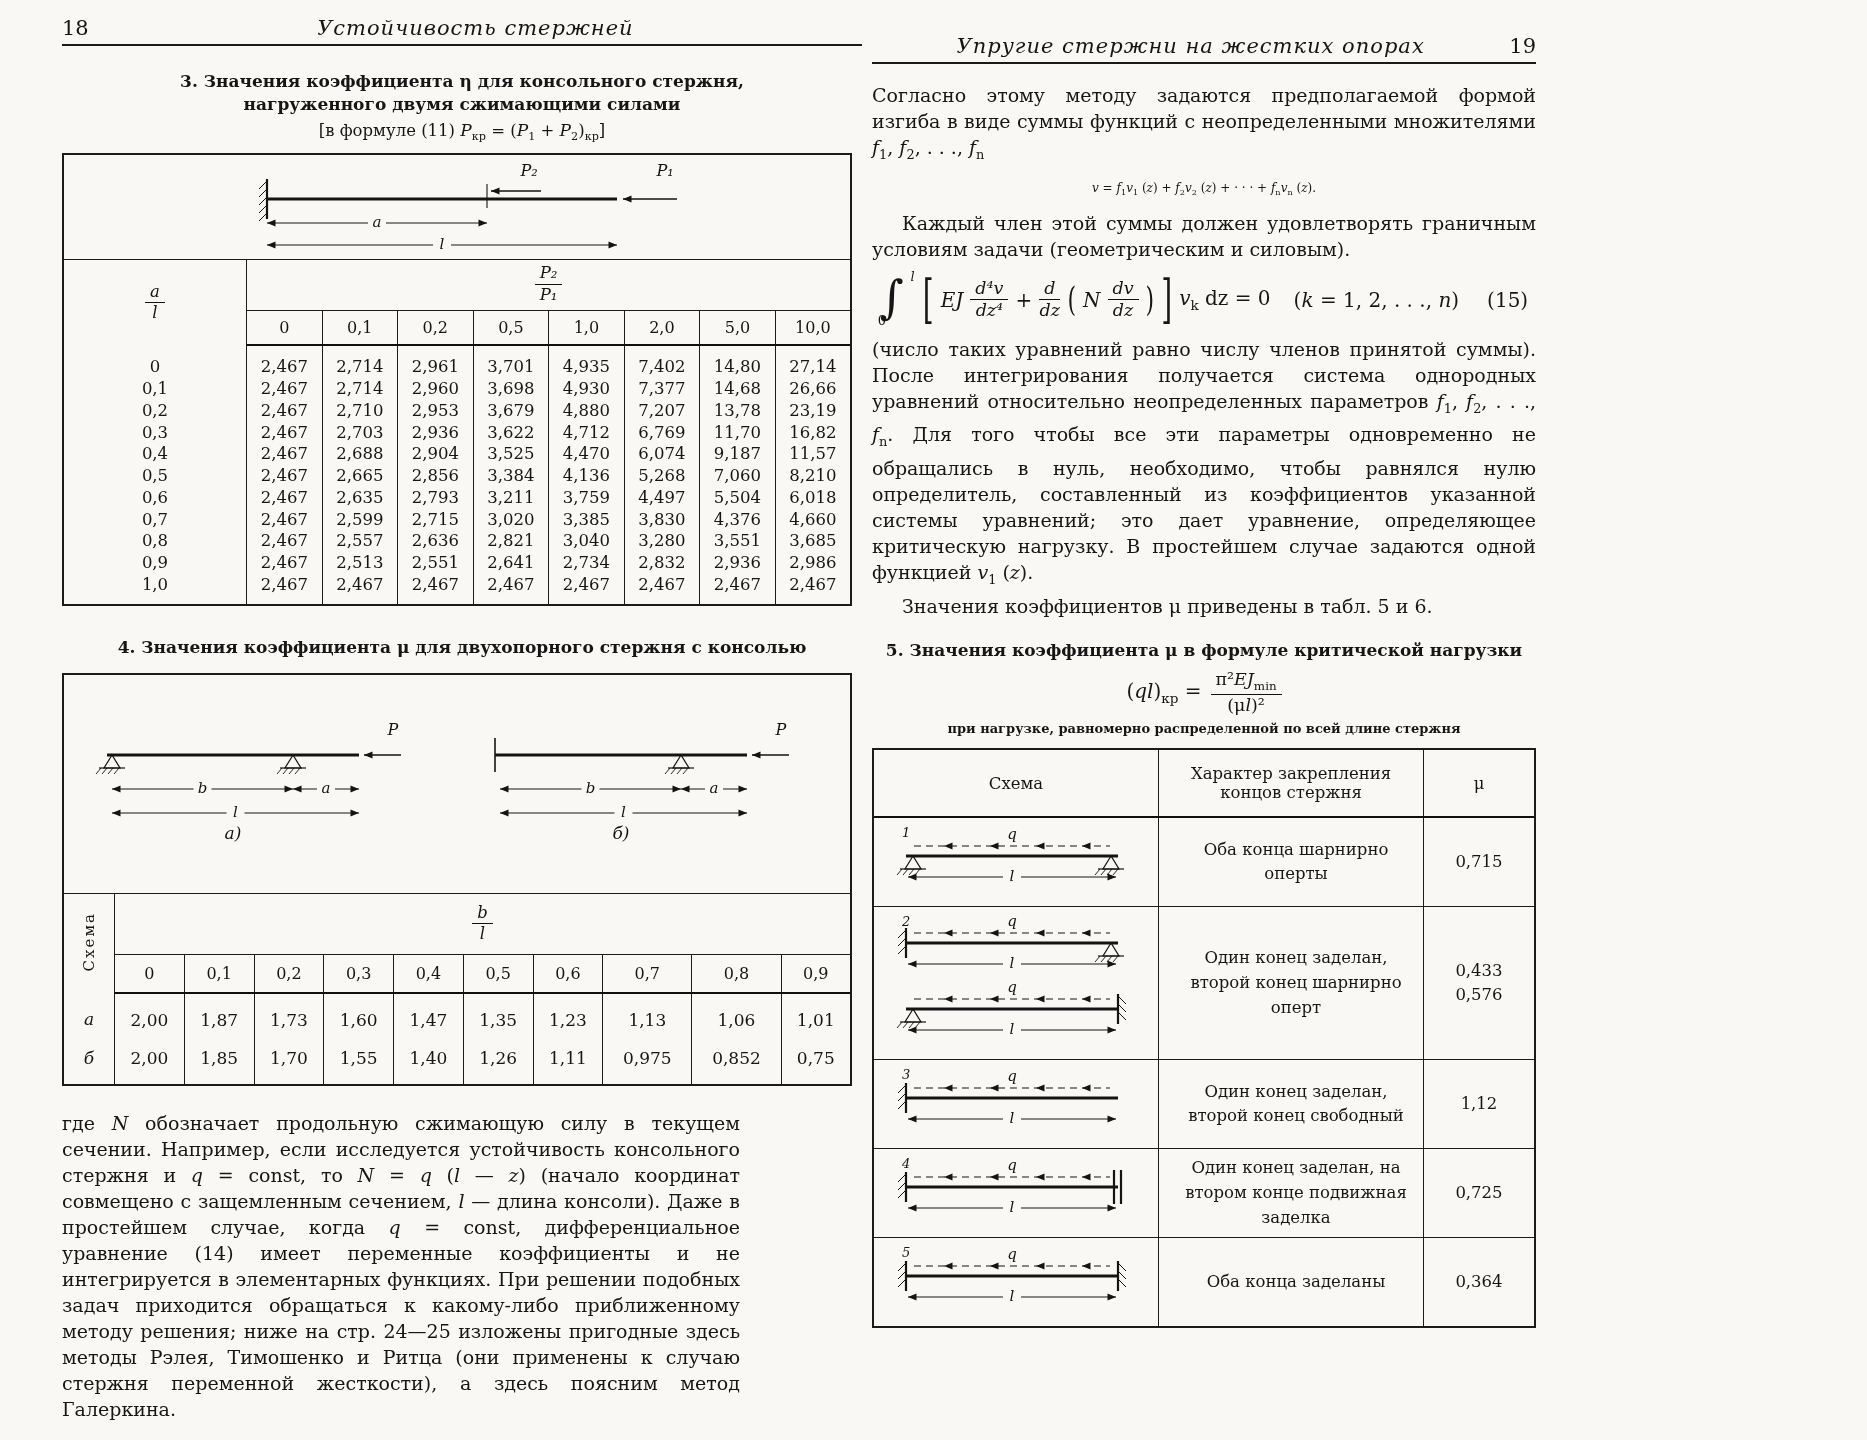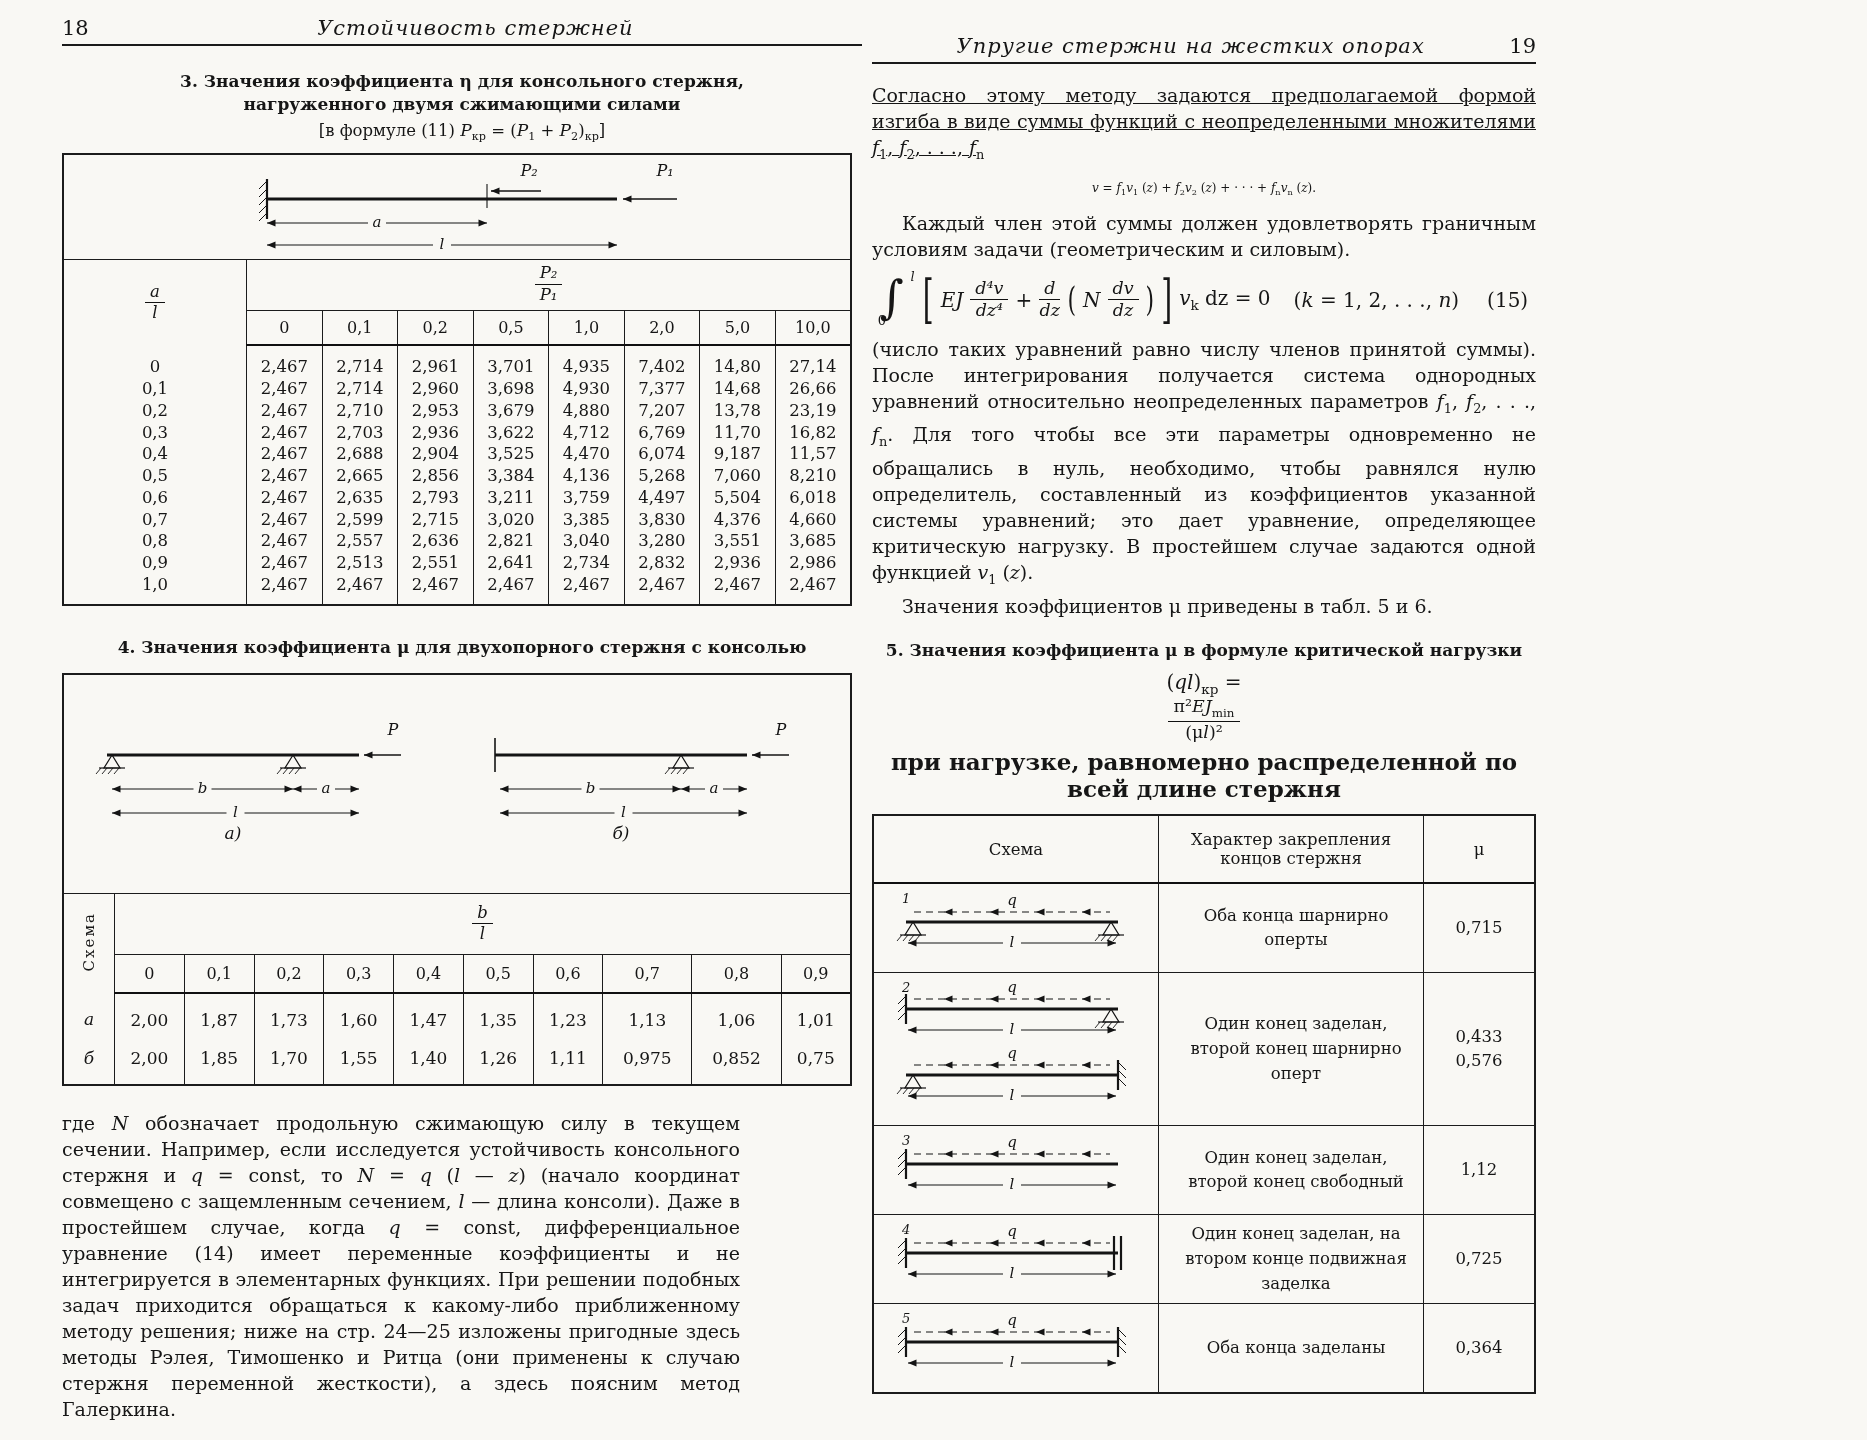--- a/index.html
+++ b/index.html
@@ -75,23 +75,23 @@
   .int{position:relative;font-size:46px;line-height:.9;padding:0 12px 4px 0;}
   .int .up{position:absolute;top:-6px;right:1px;font-size:13px;font-style:italic;}
   .int .lo{position:absolute;bottom:-4px;left:-2px;font-size:13px;}
   .brk{font-size:28px;transform:scaleY(1.85);display:inline-block;}
   .par{font-size:22px;transform:scaleY(1.55);display:inline-block;}
   .knote{margin-left:16px;}
   .eqno{margin-left:21px;}
 
   
   #cap5{margin-top:20px;}
-  .f5{display:flex;justify-content:center;align-items:center;font-size:20px;margin:8px 0 6px;flex-direction:column;}
+  .f5{display:flex;justify-content:center;align-items:center;gap:9px;font-size:20px;margin:8px 0 6px;}
   .f5 .fr{font-size:17.5px;font-style:normal;}
-  #subtitle5{font-weight:bold;text-align:center;font-size:23px;margin-bottom:12px;}
+  #subtitle5{font-weight:bold;text-align:center;font-size:13px;margin-bottom:12px;}
   #t5box{border:2px solid #1c1c1c;}
   .t5{width:100%;text-align:center;}
   .t5 th{font-size:16.5px;border-bottom:2.4px solid #101010;padding:14px 8px;}
   .t5 th+th{border-left:1.2px solid #1c1c1c;}
   .t5 td{border-top:1.1px solid #1c1c1c;padding:6px 6px;font-size:16.5px;}
   .t5 td+td{border-left:1.2px solid #1c1c1c;}
   .t5 tbody tr:first-child td{border-top:none;}
   .t5 .desc{text-align:center;padding-left:16px;line-height:1.5;}
   .t5 .mu{width:94px;}
   .t5 .schemecell{width:268px;}
@@ -421,21 +421,21 @@
 
   <div class="para" id="paraL">где <i>N</i> обозначает продольную сжимающую силу в текущем сечении. Например, если исследуется устойчивость консольного стержня и <i>q</i> = const, то <i>N</i> = <i>q</i> (<i>l</i> — <i>z</i>) (начало координат совмещено с защемленным сечением, <i>l</i> — длина консоли). Даже в простейшем случае, когда <i>q</i> = const, дифференциальное уравнение (14) имеет переменные коэффициенты и не интегрируется в элементарных функциях. При решении подобных задач приходится обращаться к какому-либо приближенному методу решения; ниже на стр. 24—25 изложены пригодные здесь методы Рэлея, Тимошенко и Ритца (они применены к случаю стержня переменной жесткости), а здесь поясним метод Галеркина.</div>
 </div>
 
 <div class="pg rp" id="pageR">
   <div class="runhead">
     <span class="title">Упругие стержни на жестких опорах</span>
     <span class="num">19</span>
   </div>
 
-  <p class="para" id="p1" style="margin-top:18px;text-decoration:underline;">Согласно этому методу задаются предполагаемой формой изгиба в виде суммы функций с неопределенными множителями <i>f</i><sub>1</sub>, <i>f</i><sub>2</sub>, . . ., <i>f</i><sub>n</sub></p>
+  <p class="para" id="p1" style="margin-top:18px;">Согласно этому методу задаются предполагаемой формой изгиба в виде суммы функций с неопределенными множителями <i>f</i><sub>1</sub>, <i>f</i><sub>2</sub>, . . ., <i>f</i><sub>n</sub></p>
 
   <div class="f-center"><i>v</i> = <i>f</i><sub>1</sub><i>v</i><sub>1</sub> (<i>z</i>) + <i>f</i><sub>2</sub><i>v</i><sub>2</sub> (<i>z</i>) + · · · + <i>f</i><sub>n</sub><i>v</i><sub>n</sub> (<i>z</i>).</div>
 
   <p class="para ind">Каждый член этой суммы должен удовлетворять граничным условиям задачи (геометрическим и силовым).</p>
 
   <div class="formula15">
     <span class="int"><span>∫</span><span class="up">l</span><span class="lo">0</span></span>
     <span class="brk">[</span>
     <i>EJ</i>
     <span class="fr">

